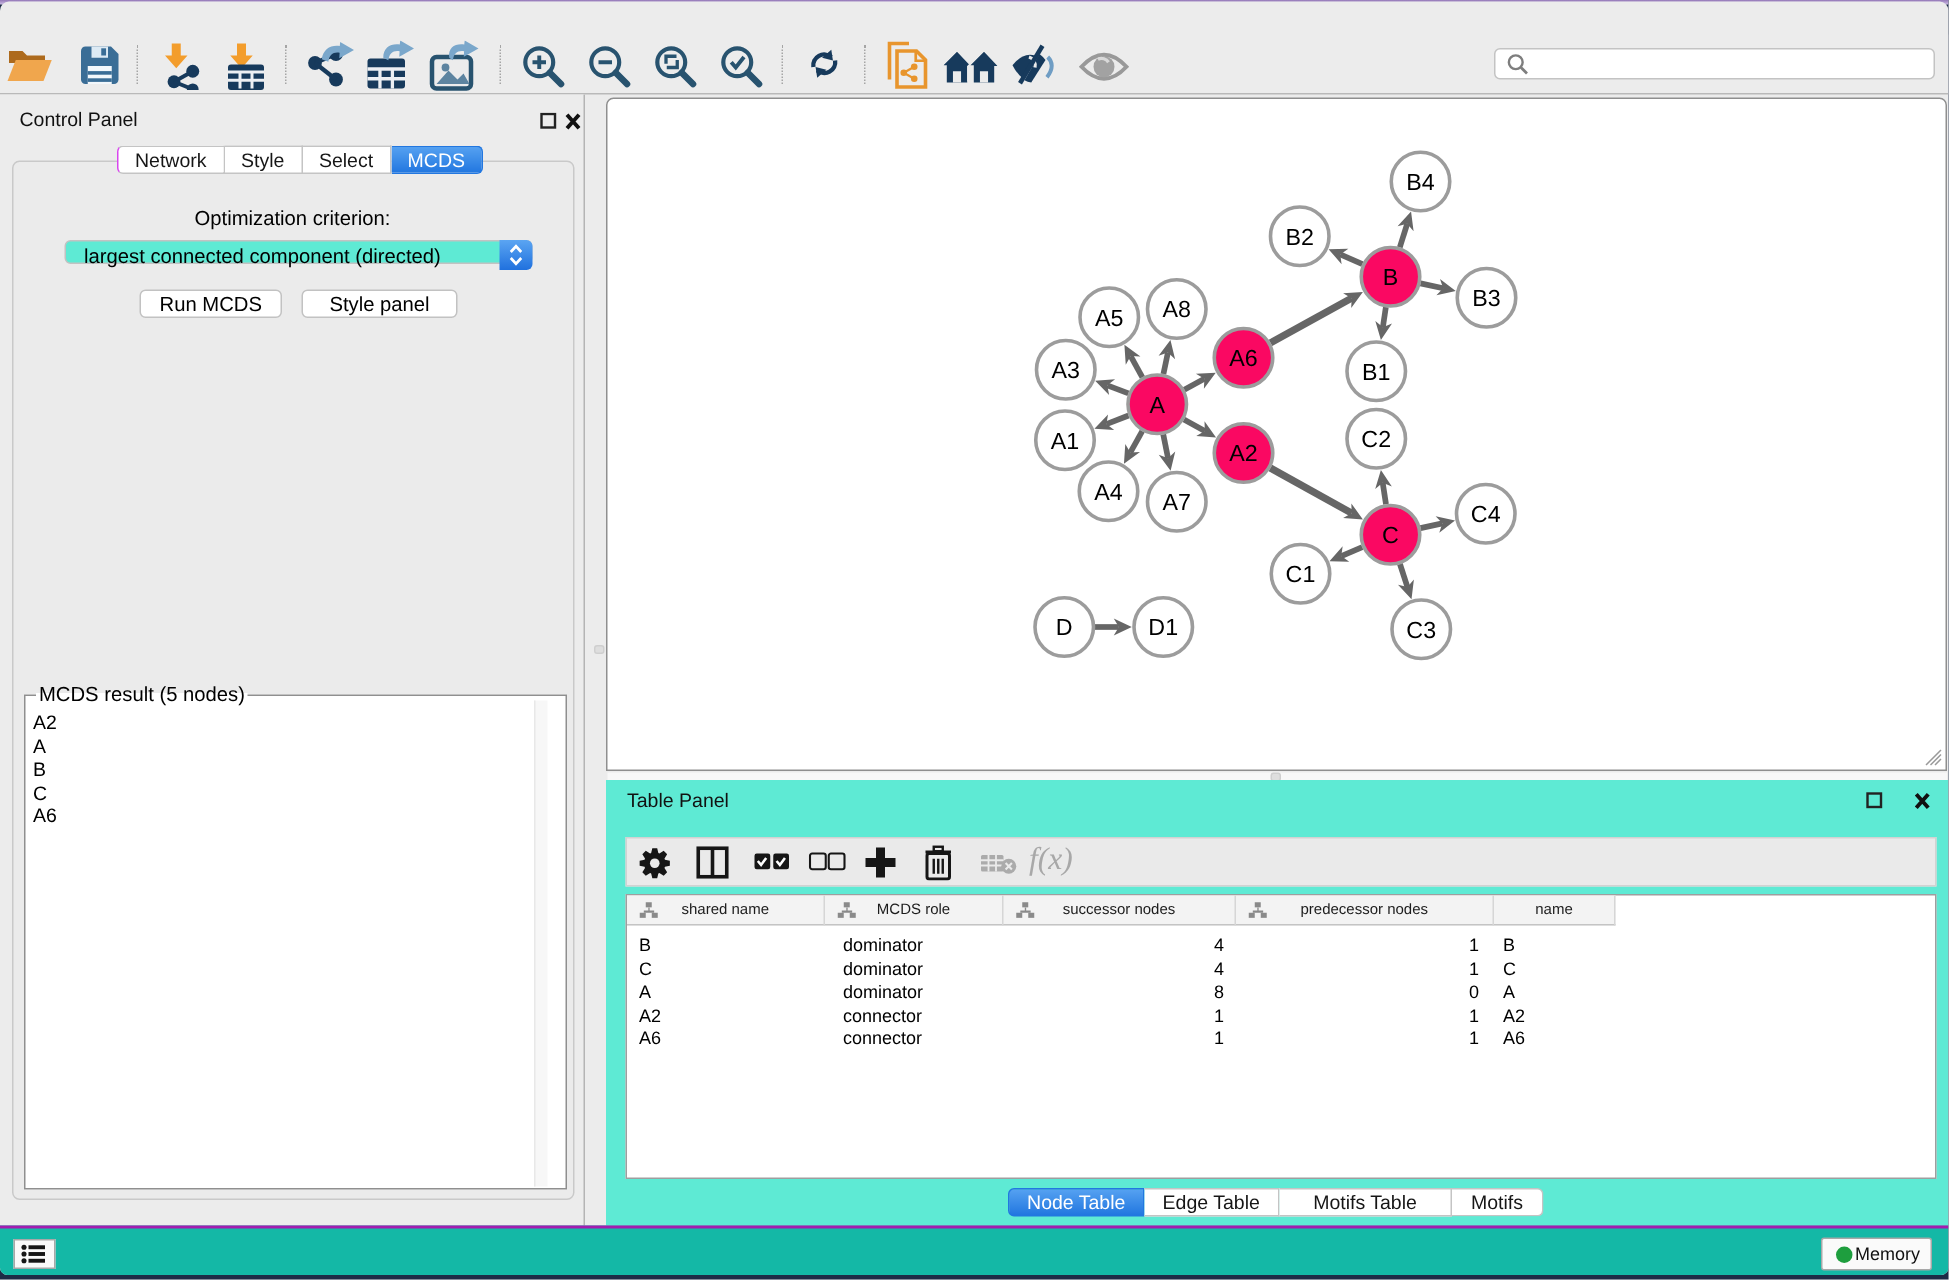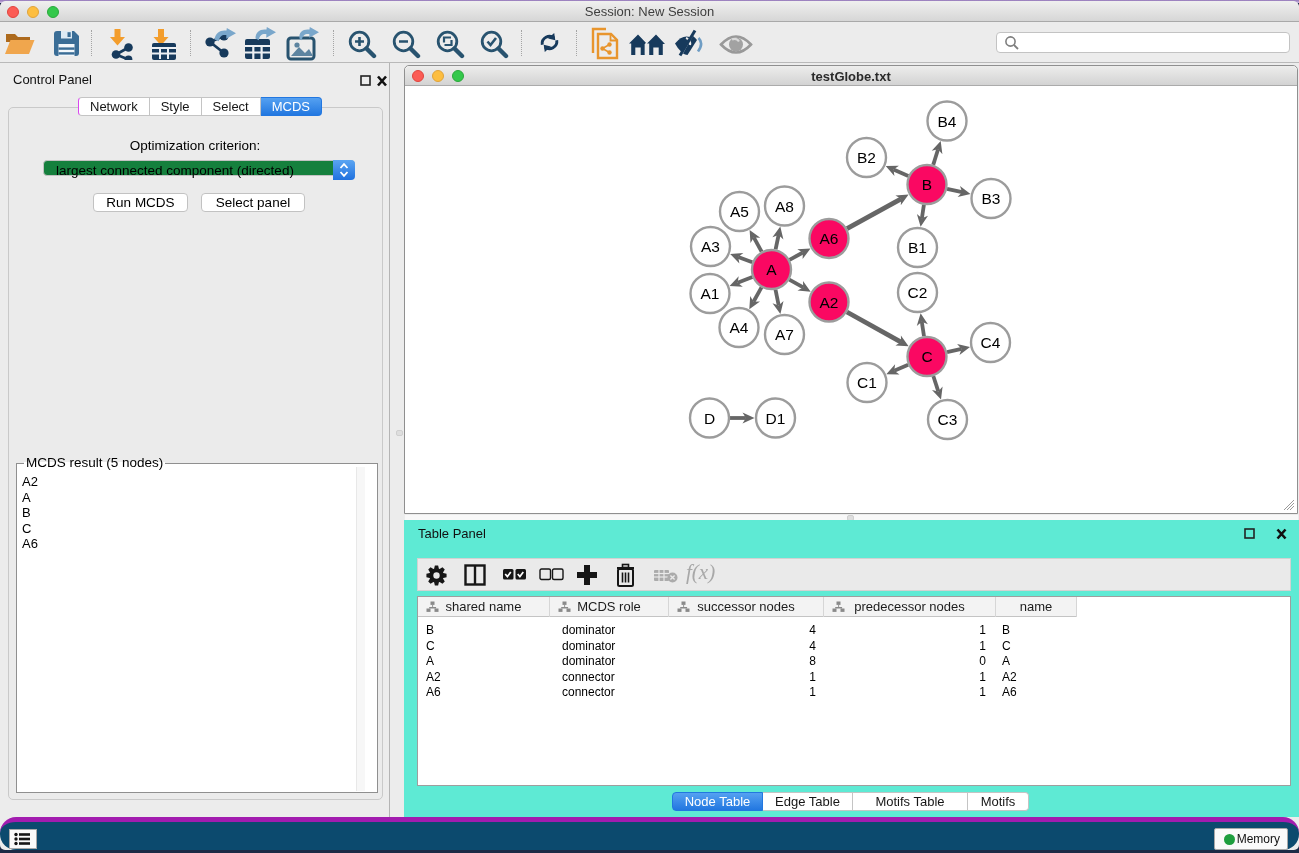--- a/index.html
+++ b/index.html
@@ -31,39 +31,33 @@
 
 .netwin{position:absolute;left:404px;top:64px;width:894px;height:449px;background:#fff;border:1px solid #8f8f8f;border-radius:5px 5px 0 0;box-shadow:none;}
 .nettitle{position:absolute;top:0;left:0;right:0;height:20px;background:linear-gradient(#ededec,#d3d3d3);border-bottom:1px solid #ababab;border-radius:5px 5px 0 0;}
 .nettitle .tl{position:absolute;top:4px;width:12px;height:12px;border-radius:50%;}
 .net-text{position:absolute;top:3px;left:0;right:0;text-align:center;font-size:13px;font-weight:700;color:#2a2a2a;}
 
 .tpanel{position:absolute;left:404px;top:519px;width:895px;height:297px;background:#5eead4;}
 .ttool{position:absolute;left:13px;top:38px;right:8px;height:33px;background:#eaeaea;border:1px solid #d2d2d2;padding-left:40px;}
 .ttable{position:absolute;left:13px;top:76px;right:8px;height:190px;background:#fff;border:1px solid #9e9e9e;}
 .thead{position:absolute;left:0;top:0;height:20px;background:#f3f3f3;border-bottom:1px solid #c4c4c4;}
-.thcell{position:absolute;top:0;height:20px;border-right:1px solid #d6d6d6;font-size:13px;color:#1c1c1c;text-align:center;line-height:20px;}
+.thcell{position:absolute;top:0;height:20px;border-right:1px solid #d6d6d6;font-size:10px;color:#1c1c1c;text-align:center;line-height:20px;}
 .hicon{position:absolute;left:8px;top:4px;}
 .trow{position:absolute;font-size:12px;color:#000;height:16px;line-height:16px;}
 .btabs{position:absolute;display:flex;top:272px;}
 
-.status{position:absolute;left:0;right:0;top:816px;height:33px;background:#0c4a6e;border-top:5px solid #a21caf;border-radius:16px;}
+.status{position:absolute;left:0;right:0;top:816px;height:33px;background:#14b8a6;border-top:2px solid #a21caf;}
 .lbtn{position:absolute;left:9px;top:7px;width:28px;height:20px;background:#fafafa;border:1px solid #a8a8a8;}
 .membtn{position:absolute;right:11px;top:6px;width:74px;height:22px;background:#fafafa;border:1px solid #a8a8a8;border-radius:2px;font-size:12px;color:#111;line-height:20px;text-align:right;padding-right:7px;}
 .memdot{position:absolute;left:9px;top:5px;width:11px;height:11px;border-radius:50%;background:#1e9e3e;}
 .handle{position:absolute;width:7px;height:6px;background:#dedede;border:1px solid #cfcfcf;border-radius:2px;}
 </style></head><body>
 <div class="purple"></div>
 <div class="app">
-<div class="titlebar">
- <span class="tl red" style="left:7px;"></span>
- <span class="tl yellow" style="left:27px;"></span>
- <span class="tl green" style="left:47px;"></span>
- <div class="title-text">Session: New Session</div>
-</div>
 <div class="toolbar">
  <span class="tsep" style="left:91px;"></span>
  <span class="tsep" style="left:190px;"></span>
  <span class="tsep" style="left:333px;"></span>
  <span class="tsep" style="left:521px;"></span>
  <span class="tsep" style="left:576px;"></span>
  <svg class="ticon" style="left:4px;top:7px;" width="31" height="27" viewBox="0 0 31 27">
   <path fill="#ad6a1d" d="M2 4 h9 l3 3 h12 v5 H2 z"></path>
   <path fill="#f0a64d" d="M1 24 L6.5 10 h24 L25 24 z"></path>
  </svg>
@@ -201,44 +195,38 @@
   <path d="M18 1.5 L26 10.5 M26 1.5 L18 10.5" stroke="#111" stroke-width="2.6"></path>
  </svg>
  <div class="cp-border"></div>
  <div class="tabset" style="left:78px;top:34px;">
   <div class="tab first">Network</div>
         <div class="tab">Style</div>
         <div class="tab">Select</div>
         <div class="tab active last">MCDS</div>
  </div>
  <div style="position:absolute;left:0;width:390px;top:75px;text-align:center;font-size:13.5px;color:#000;">Optimization criterion:</div>
- <div style="position:absolute;left:43px;top:97px;width:312px;height:16px;background:#15803d;border:1px solid #c2c2c2;border-radius:4px;">
+ <div style="position:absolute;left:43px;top:97px;width:312px;height:16px;background:#5eead4;border:1px solid #c2c2c2;border-radius:4px;">
    <div style="position:absolute;left:12px;top:1px;font-size:13.5px;color:#000;line-height:18px;">largest connected component (directed)</div>
    <div style="position:absolute;right:-1px;top:-1px;width:22px;height:20px;border-radius:0 4px 4px 0;background:linear-gradient(#5ba5f2,#2071de);">
      <svg width="22" height="20" viewBox="0 0 22 20">
             <path d="M7.5 8 L11 4.2 L14.5 8 M7.5 12 L11 15.8 L14.5 12" fill="none" stroke="#fff" stroke-width="1.8"></path>
           </svg>
    </div>
  </div>
  <div style="position:absolute;left:93px;top:130px;width:95px;height:19px;background:#fff;border:1px solid #c2c2c2;border-radius:4px;text-align:center;font-size:13.5px;line-height:17px;color:#000;">Run MCDS</div>
- <div style="position:absolute;left:201px;top:130px;width:104px;height:19px;background:#fff;border:1px solid #c2c2c2;border-radius:4px;text-align:center;font-size:13.5px;line-height:17px;color:#000;">Select panel</div>
+ <div style="position:absolute;left:201px;top:130px;width:104px;height:19px;background:#fff;border:1px solid #c2c2c2;border-radius:4px;text-align:center;font-size:13.5px;line-height:17px;color:#000;">Style panel</div>
  <div class="fieldset">
    <div class="mscroll"></div>
    <div class="mlist">A2<br>A<br>B<br>C<br>A6</div>
  </div>
  <div class="fs-legend" style="background:linear-gradient(#ebebeb 46%,#ffffff 46%);">MCDS result (5 nodes)</div>
 </div>
 <div class="handle" style="left:396px;top:429px;"></div>
 <div class="netwin">
- <div class="nettitle">
-  <span class="tl red" style="left:7px;"></span>
-  <span class="tl yellow" style="left:27px;"></span>
-  <span class="tl green" style="left:47px;"></span>
-  <div class="net-text">testGlobe.txt</div>
- </div>
  <svg style="position:absolute;right:2px;bottom:2px;" width="12" height="12" viewBox="0 0 12 12">
         <g stroke="#9a9a9a" stroke-width="1">
           <line x1="1" y1="11" x2="11" y2="1"></line>
           <line x1="4" y1="11" x2="11" y2="4"></line>
           <line x1="7" y1="11" x2="11" y2="7"></line>
         </g>
       </svg>
 </div>
 <svg class="graph" width="894" height="428" viewBox="0 0 894 428" style="position:absolute;left:405px;top:85px;">
       <line x1="356.6" y1="165.6" x2="348.8" y2="151.4" stroke="#666666" stroke-width="3.8"></line>

